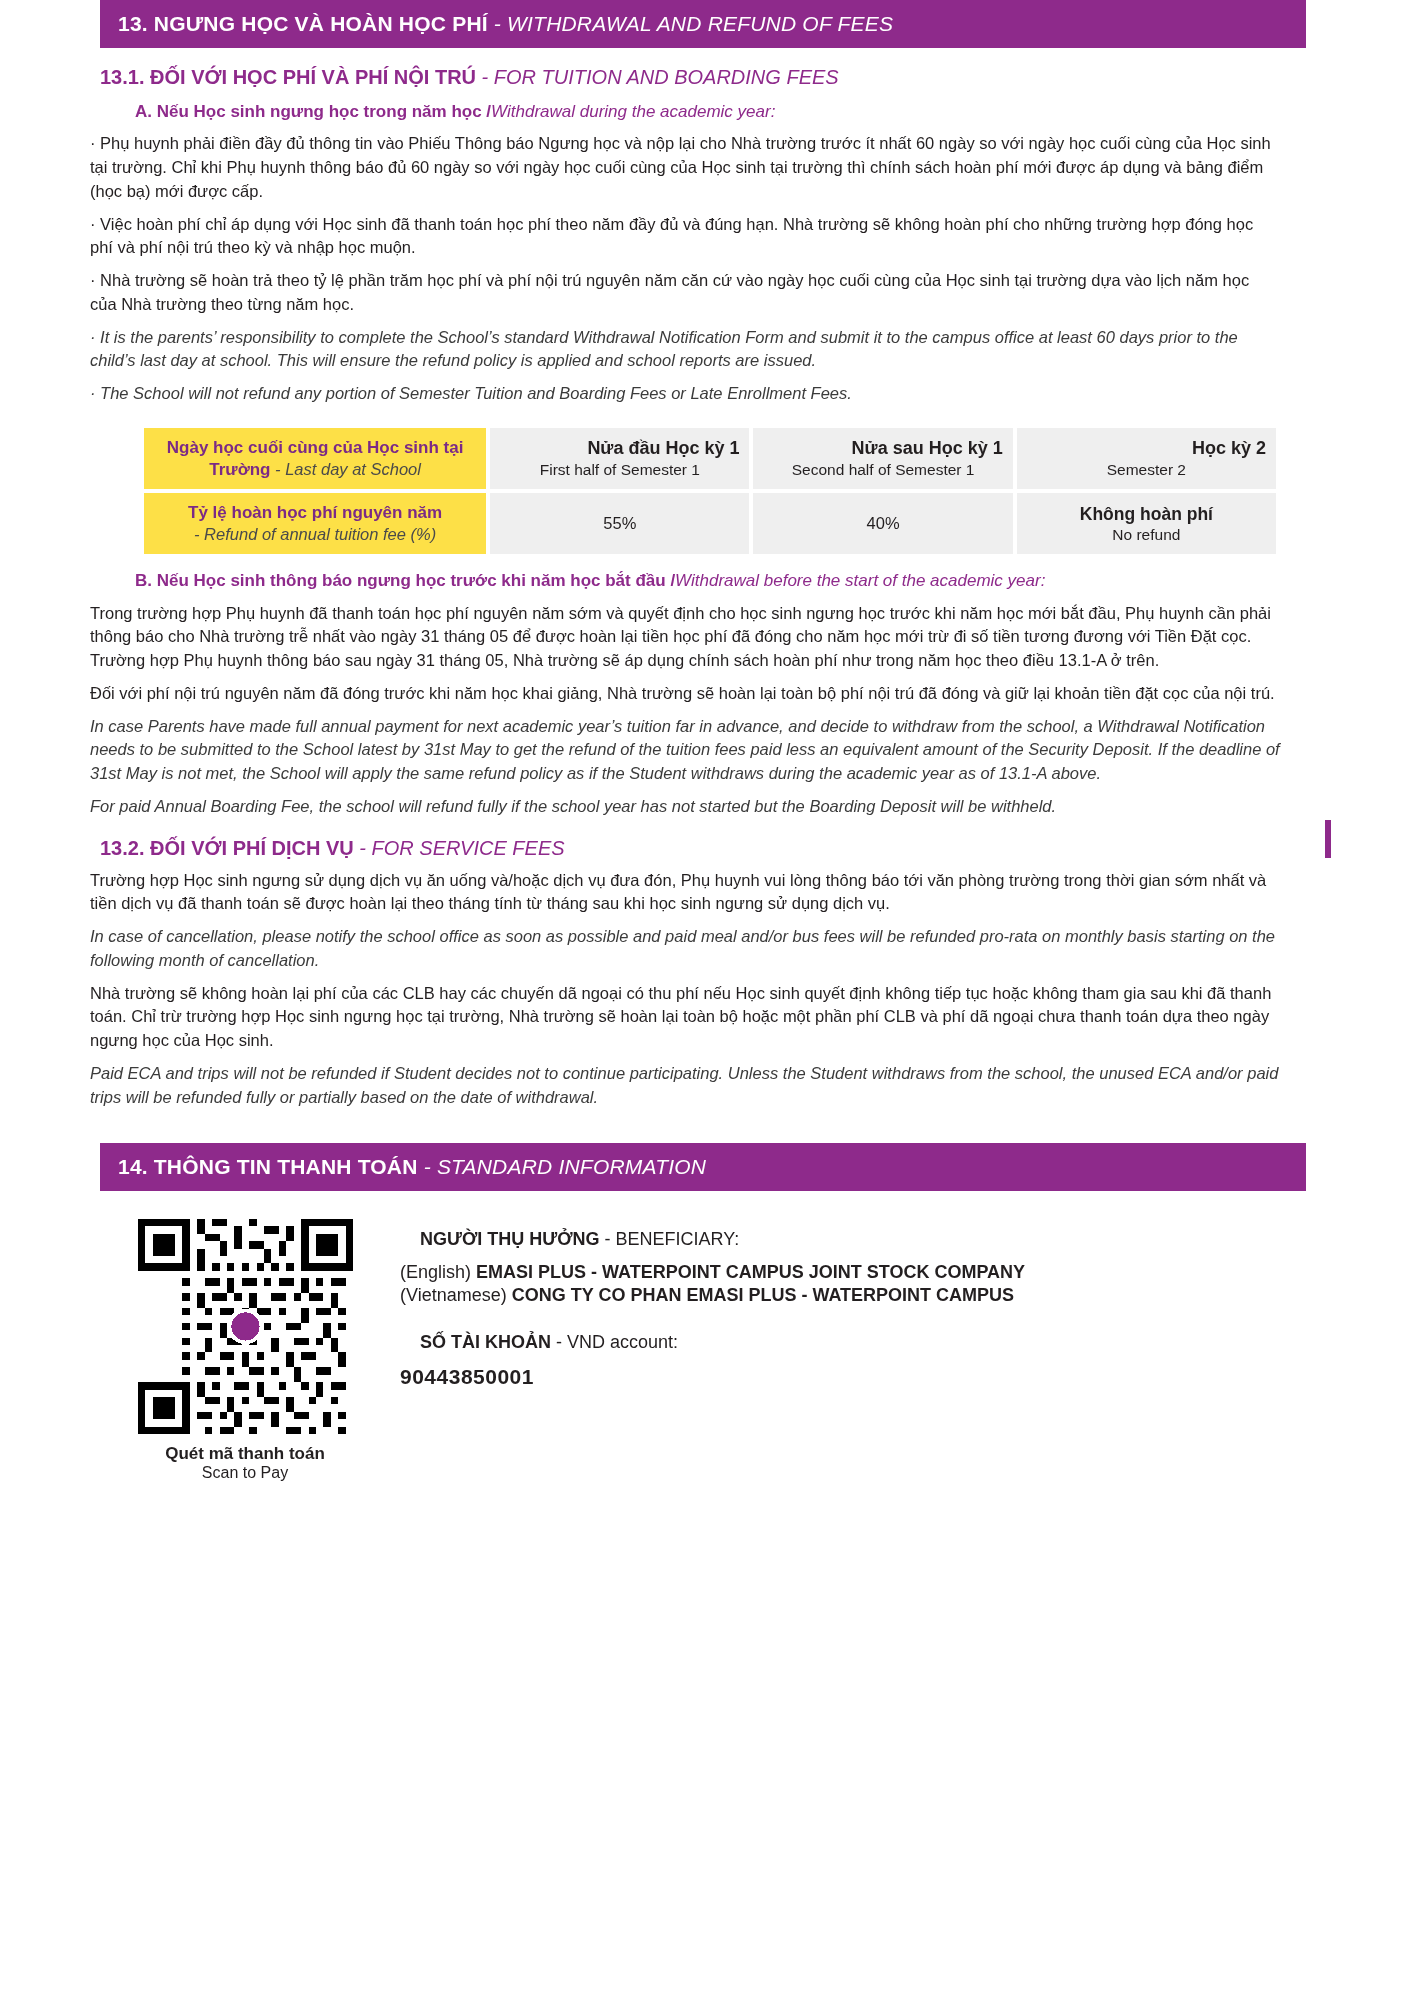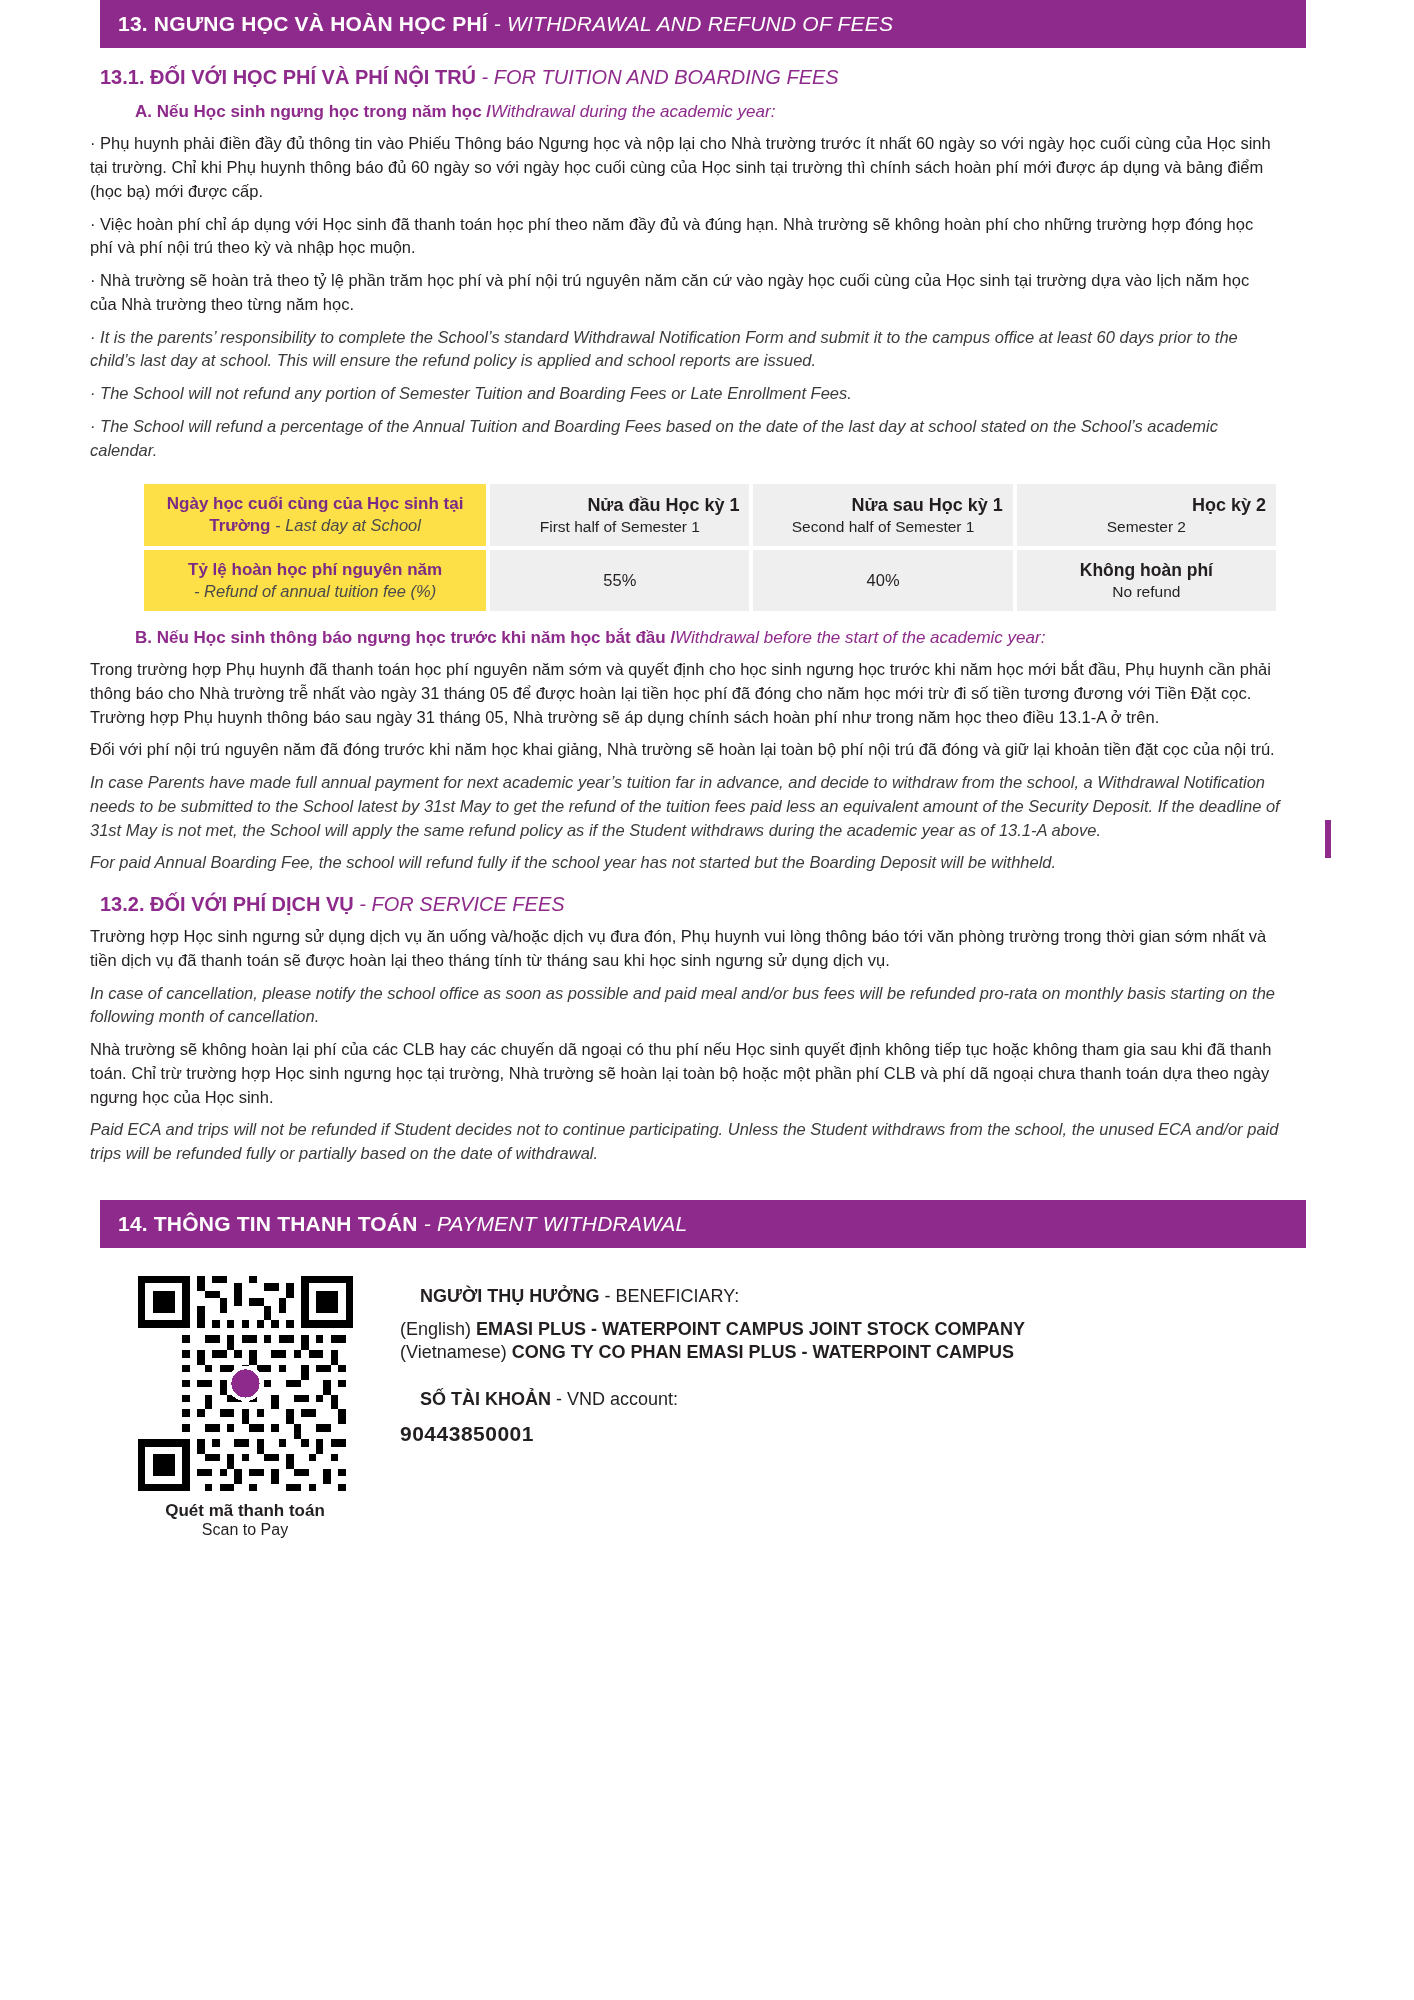--- a/index.html
+++ b/index.html
@@ -149,21 +149,20 @@
   <div class="subsubhead">
     <span class="vn">A. Nếu Học sinh ngưng học trong năm học /</span><span class="en">Withdrawal during the academic year:</span>
   </div>
 
   <div class="para bullet">· Phụ huynh phải điền đầy đủ thông tin vào Phiếu Thông báo Ngưng học và nộp lại cho Nhà trường trước ít nhất 60 ngày  so với ngày học cuối cùng của Học sinh tại trường. Chỉ khi Phụ huynh thông báo đủ 60 ngày so với ngày học cuối cùng của Học sinh tại trường thì chính sách hoàn phí mới được áp dụng và bảng điểm (học bạ) mới được cấp.</div>
   <div class="para bullet">· Việc hoàn phí chỉ áp dụng với Học sinh đã thanh toán học phí theo năm đầy đủ và đúng hạn. Nhà trường sẽ không hoàn phí cho những trường hợp đóng học phí và phí nội trú theo kỳ và nhập học muộn.</div>
   <div class="para bullet">· Nhà trường sẽ hoàn trả theo tỷ lệ phần trăm học phí và phí nội trú nguyên năm căn cứ vào ngày học cuối cùng của Học sinh tại trường dựa vào lịch năm học của Nhà trường theo từng năm học.</div>
 
   <div class="para bullet en">· It is the parents’ responsibility to complete the School’s standard Withdrawal Notification Form and submit it to the campus office at least 60 days prior to the child’s last day at school. This will ensure the refund policy is applied and school reports are issued.</div>
   <div class="para bullet en">· The School will not refund any portion of Semester Tuition and Boarding Fees or Late Enrollment Fees.</div>
-  <div class="para bullet en">· The School will refund a percentage of the Annual Tuition and Boarding Fees based on the date of the last day at school stated on the School’s academic calendar.</div>
 
   <div class="tbl-wrap">
     <table class="refund">
       <tbody>
           <tr>
         <td class="label-cell">
           <span class="vn">Ngày học cuối cùng của Học sinh tại Trường</span><span class="en"> - Last day at School</span>
         </td>
         <td class="head-cell">
           <span class="vn">Nửa đầu Học kỳ 1</span>
@@ -212,21 +211,21 @@
     <span class="vn">ĐỐI VỚI PHÍ DỊCH VỤ</span><span class="en"> - </span><span class="en">FOR SERVICE FEES</span>
   </div>
 
   <div class="para">Trường hợp Học sinh ngưng sử dụng dịch vụ ăn uống và/hoặc dịch vụ đưa đón, Phụ huynh vui lòng thông báo tới văn phòng trường trong thời gian sớm nhất và tiền dịch vụ đã thanh toán sẽ được hoàn lại theo tháng tính từ tháng sau khi học sinh ngưng sử dụng dịch vụ.</div>
   <div class="para en">In case of cancellation, please notify the school office as soon as possible and paid meal and/or bus fees will be refunded pro-rata on monthly basis starting on the following month of cancellation.</div>
   <div class="para">Nhà trường sẽ không hoàn lại phí của các CLB hay các chuyến dã ngoại có thu phí nếu Học sinh quyết định không tiếp tục hoặc không tham gia sau khi đã thanh toán. Chỉ trừ trường hợp Học sinh ngưng học tại trường, Nhà trường sẽ hoàn lại toàn bộ hoặc một phần phí CLB và phí dã ngoại chưa thanh toán dựa theo ngày ngưng học của Học sinh.</div>
   <div class="para en">Paid ECA and trips will not be refunded if Student decides not to continue participating. Unless the Student withdraws from the school, the unused ECA and/or paid trips will be refunded fully or partially based on the date of withdrawal.</div>
 
   <div class="section-bar" style="margin-top:34px;">
     <span class="vn">14.</span>
-    <span class="vn">THÔNG TIN THANH TOÁN</span><span class="en"> - </span><span class="en">PAYMENT WITHDRAWAL</span>
+    <span class="vn">THÔNG TIN THANH TOÁN</span><span class="en"> - </span><span class="en">STANDARD INFORMATION</span>
   </div>
 
   <div class="pay-wrap">
 
     <div class="qr-col">
       <div class="qr-box">
         <svg width="215" height="215" viewBox="0 0 29 29" shape-rendering="crispEdges">
           <rect width="29" height="29" fill="#ffffff"></rect>
           <g fill="#000000">
 

